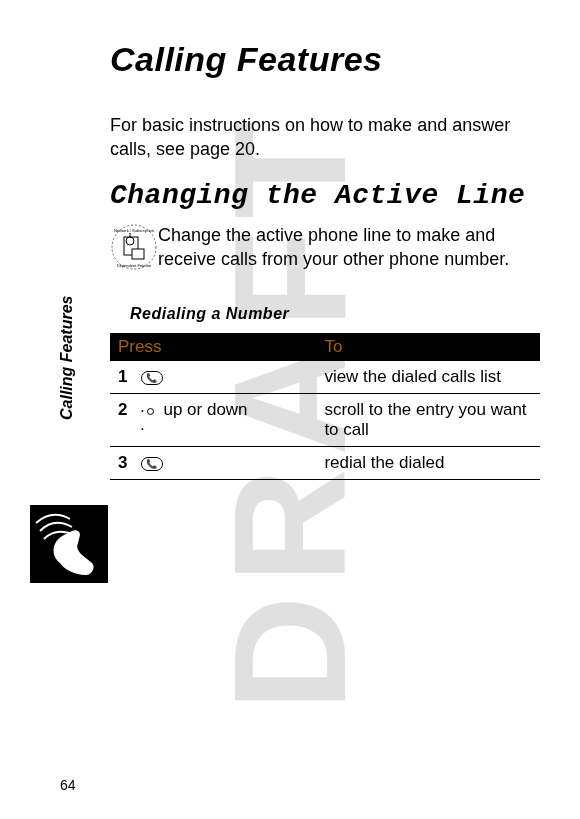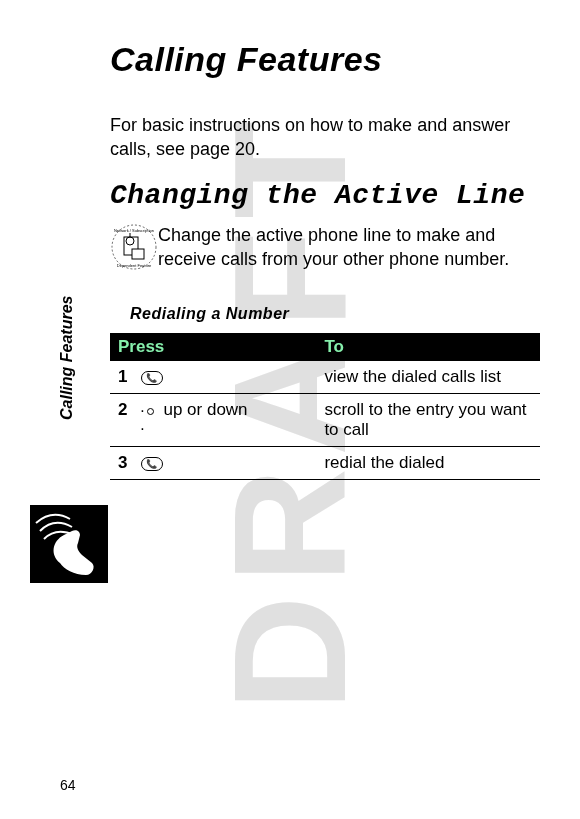--- a/index.html
+++ b/index.html
@@ -145,22 +145,22 @@
   .phone-block svg { width: 78px; height: 78px; }
 
   
   table.press {
     width: 100%;
     border-collapse: collapse;
     margin-top: 4px;
   }
   table.press thead th {
     background: #000;
-    color: #86efac;
-    font-weight: 700;
+    color: #a16207;
+    font-weight: 400;
     text-align: left;
     padding: 4px 8px;
     font-size: 17px;
   }
   table.press td {
     border-bottom: 1px solid #000;
     padding: 6px 8px;
     vertical-align: top;
     font-size: 17px;
   }

